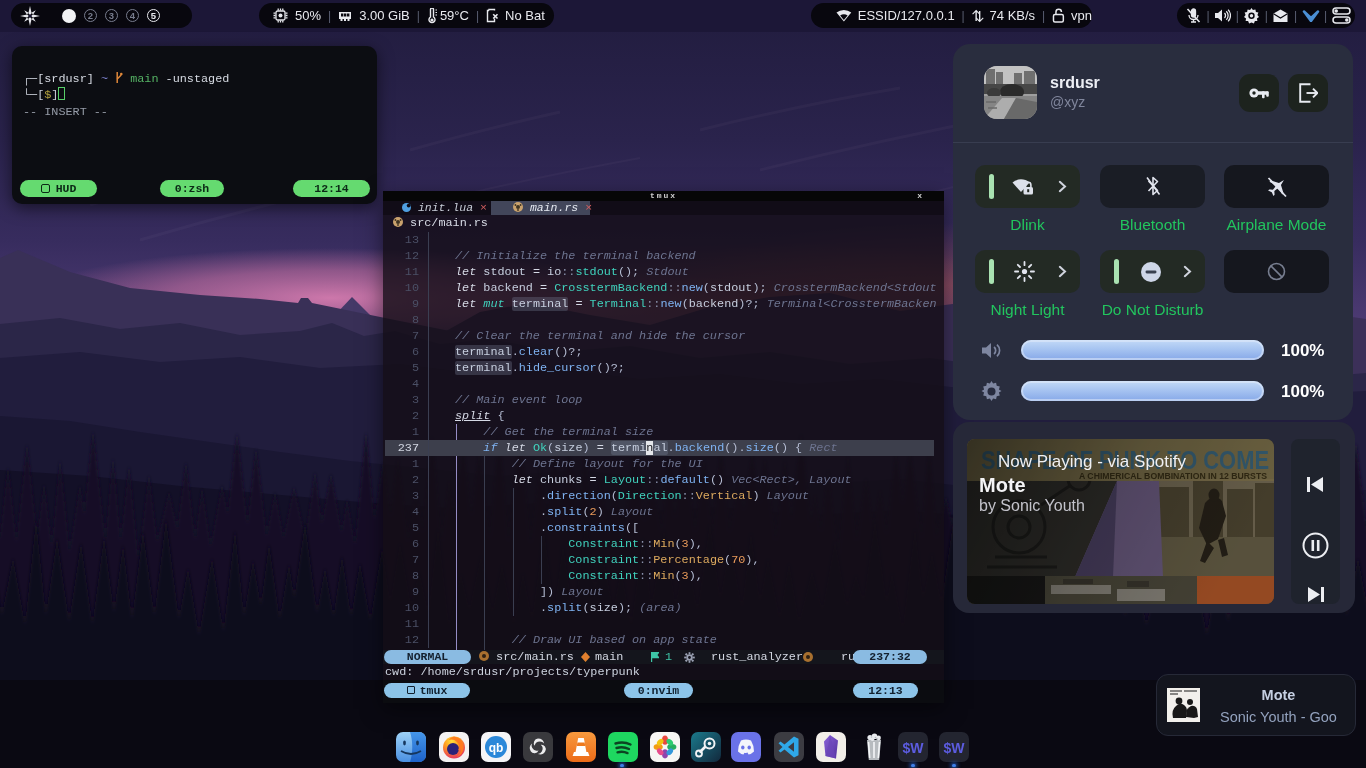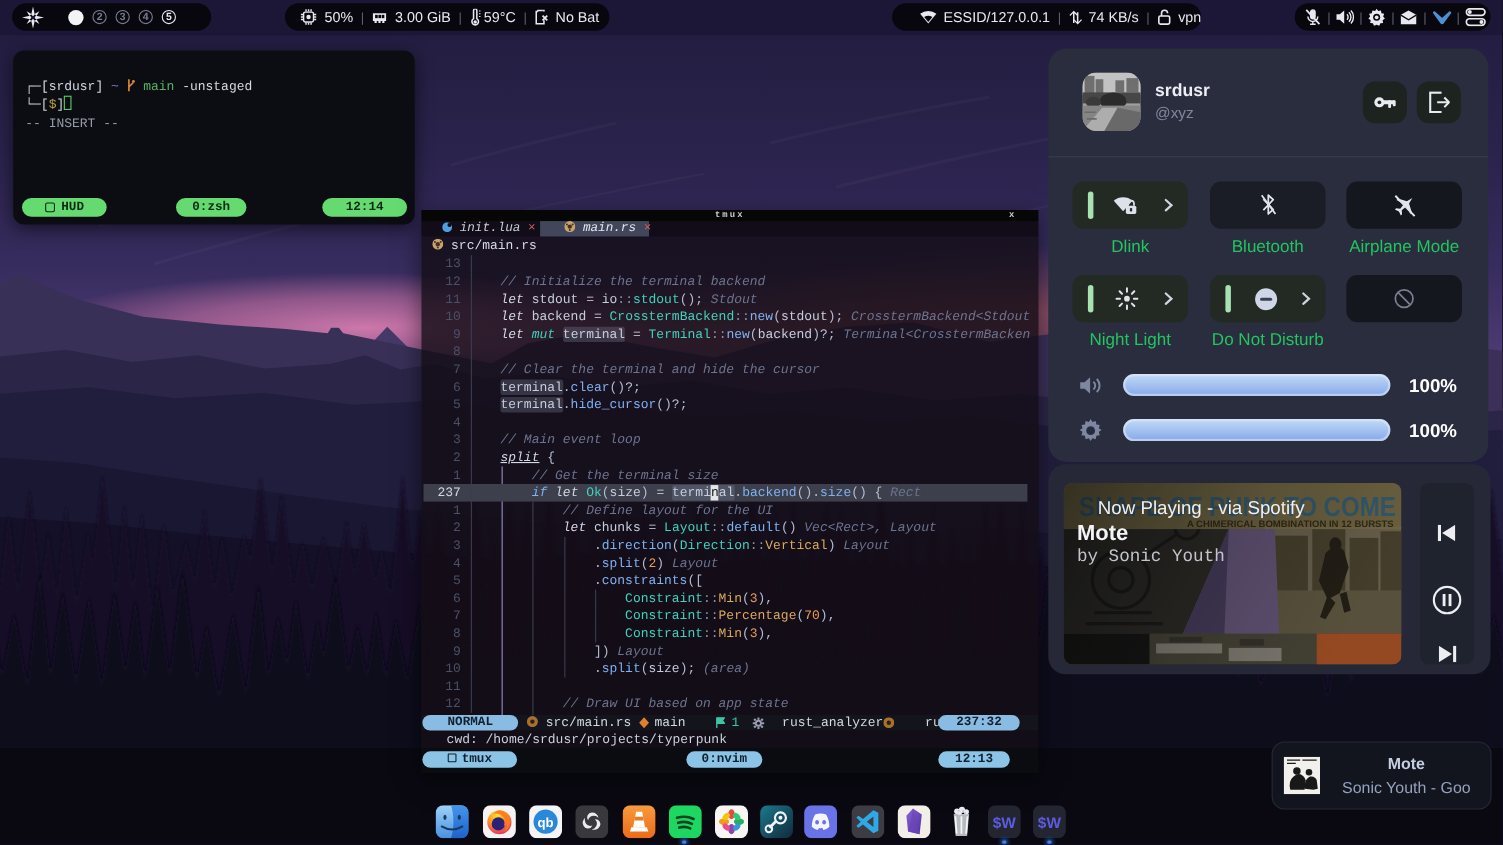--- a/index.html
+++ b/index.html
@@ -395,21 +395,21 @@
         </g>
         <circle cx="5.5" cy="5.5" r="1.4" fill="#14151c"></circle>
       </svg>
   <div class="abs mono" style="left:328px;top:459px;height:14px;line-height:14px;font-size:11.8px;color:#d3d8e2;">rust_analyzer</div>
   <svg class="abs" style="left:420px;top:461px" width="10" height="10" viewBox="0 0 10 10">
         <circle cx="5" cy="5" r="5" fill="#a8702f"></circle>
         <circle cx="5" cy="5" r="2" fill="#2e2012"></circle>
       </svg>
   <div class="abs mono" style="left:434px;top:459px;height:14px;line-height:14px;font-size:11.8px;color:#d3d8e2;margin-left:24px;">rust</div>
   <div class="abs mono" style="left:470px;top:459px;width:74px;height:14px;border-radius:7px;background:#8abbe2;color:#14202e;font-weight:bold;font-size:11.5px;text-align:center;line-height:14px;">237:32</div>
-  <div class="abs mono" style="left:23px;top:473px;height:16px;line-height:16px;font-size:11.8px;color:#ccd2de;">cwd: /home/srdusr/projects/typerpunk</div>
+  <div class="abs mono" style="left:2px;top:473px;height:16px;line-height:16px;font-size:11.8px;color:#ccd2de;">cwd: /home/srdusr/projects/typerpunk</div>
   <div class="abs" style="left:0;top:489px;width:561px;height:23px;background:#0b0c10;"></div>
   <div class="abs mono" style="left:1px;top:492px;width:86px;height:15px;border-radius:8px;background:#8cc4e8;color:#10202e;font-weight:bold;font-size:11.5px;text-align:center;line-height:15px;"><span style="display:inline-block;width:6px;height:6px;border:1.3px solid #10202e;border-radius:1px;margin-right:5px;vertical-align:0px;"></span>tmux</div>
   <div class="abs mono" style="left:241px;top:492px;width:69px;height:15px;border-radius:8px;background:#8cc4e8;color:#10202e;font-weight:bold;font-size:11.5px;text-align:center;line-height:15px;">0:nvim</div>
   <div class="abs mono" style="left:470px;top:492px;width:65px;height:15px;border-radius:8px;background:#8cc4e8;color:#10202e;font-weight:bold;font-size:11.5px;text-align:center;line-height:15px;">12:13</div>
 </div>
 
 <div id="panel">
   <svg class="abs" style="left:31px;top:22px;border-radius:13px;" width="53" height="53" viewBox="0 0 53 53">
     <rect width="53" height="53" fill="#9f9f9f"></rect>
     <rect y="0" width="53" height="20" fill="#c2c2c2"></rect>
@@ -582,21 +582,21 @@
     <defs>
           <linearGradient id="npshade" x1="0" y1="0" x2="1" y2="0.3">
             <stop offset="0" stop-color="#000" stop-opacity="0.5"></stop>
             <stop offset="0.55" stop-color="#000" stop-opacity="0.15"></stop>
             <stop offset="1" stop-color="#000" stop-opacity="0"></stop>
           </linearGradient>
         </defs>
   </svg>
   <div class="abs" style="left:26px;top:30px;font-size:17px;color:#f0f0f2;margin-left:19px;">Now Playing - via Spotify</div>
   <div class="abs" style="left:26px;top:52px;font-size:20px;font-weight:bold;color:#f4f4f6;">Mote</div>
-  <div class="abs" style="left:26px;top:75px;font-size:16px;color:#c3c3cb;font-family:Liberation Mono, monospace;">by Sonic Youth</div>
+  <div class="abs" style="left:26px;top:75px;font-size:16px;color:#c3c3cb;">by Sonic Youth</div>
   <div class="abs" style="left:338px;top:17px;width:49px;height:165px;background:#1f232d;border-radius:8px;">
     <svg style="position:absolute;left:16px;top:38px" width="16" height="15" viewBox="0 0 16 15">
           <g fill="#eceef2">
             <rect x="0" y="0" width="3" height="15"></rect>
             <path d="M16 0 V15 L4 7.5 Z"></path>
           </g>
         </svg>
     <svg style="position:absolute;left:11px;top:93px" width="27" height="27" viewBox="0 0 27 27">
           <circle cx="13.5" cy="13.5" r="12" fill="none" stroke="#eceef2" stroke-width="2"></circle>
           <rect x="9.5" y="8" width="2.6" height="11" fill="#eceef2"></rect>

